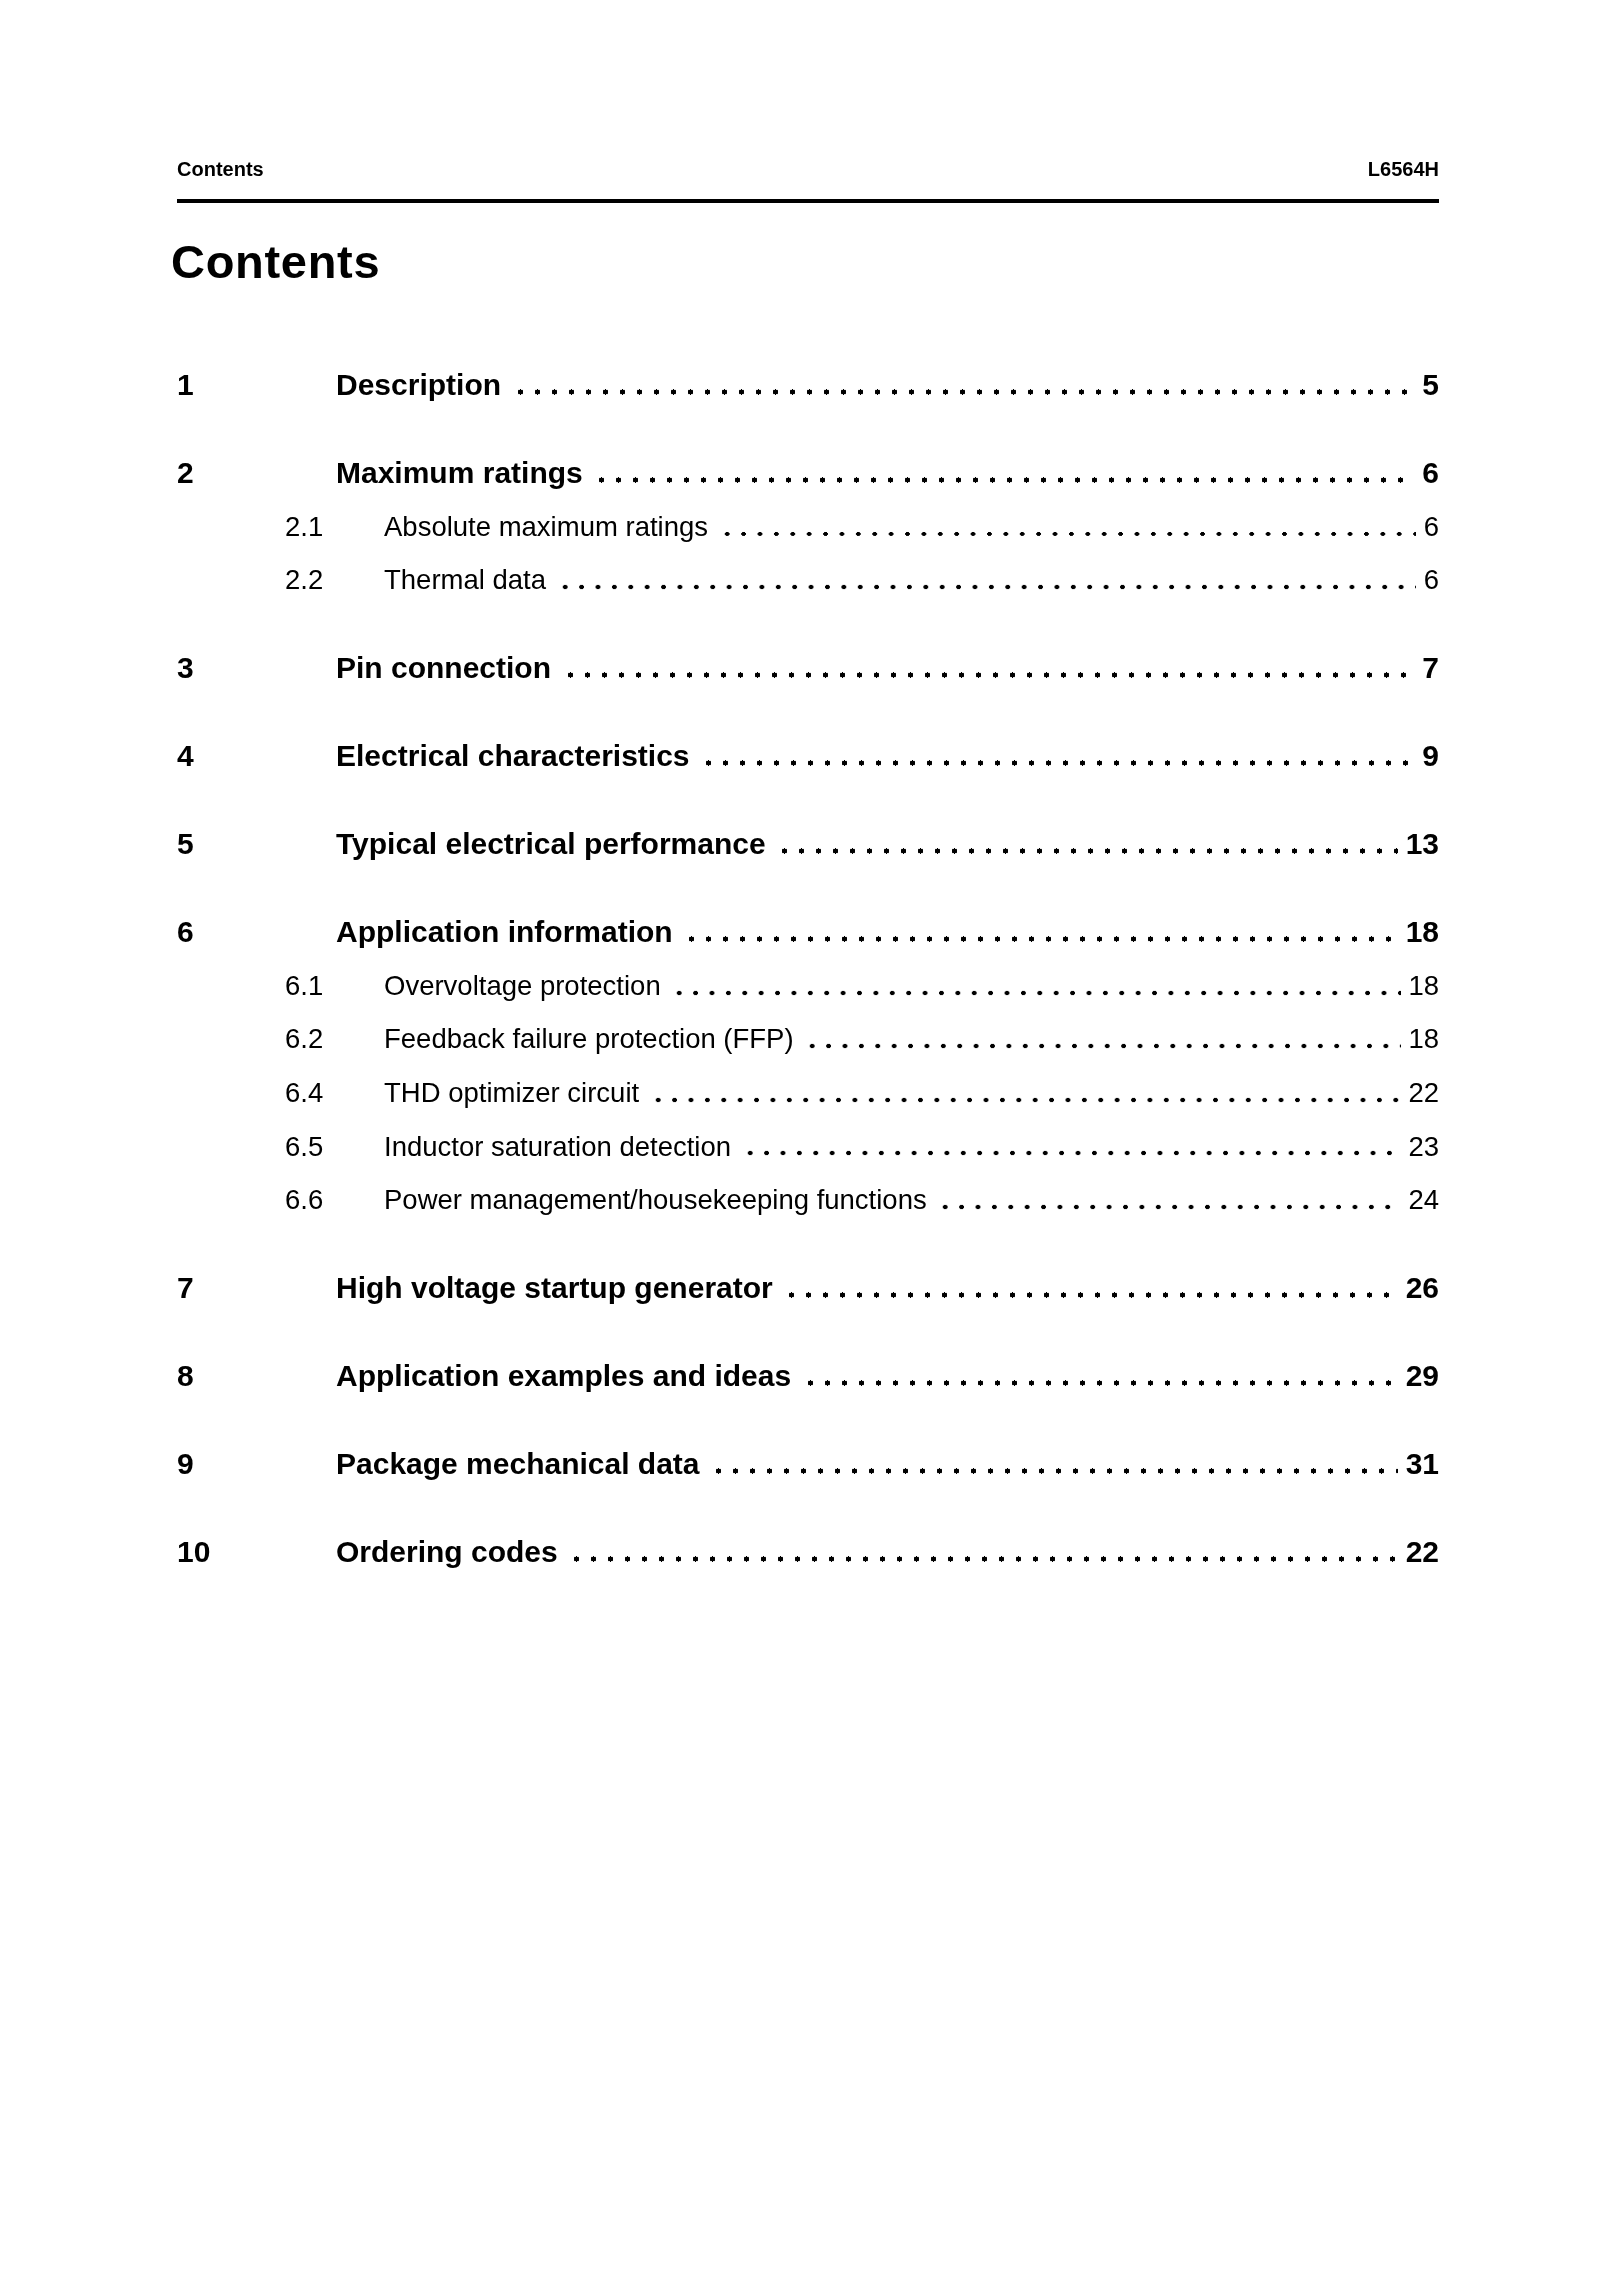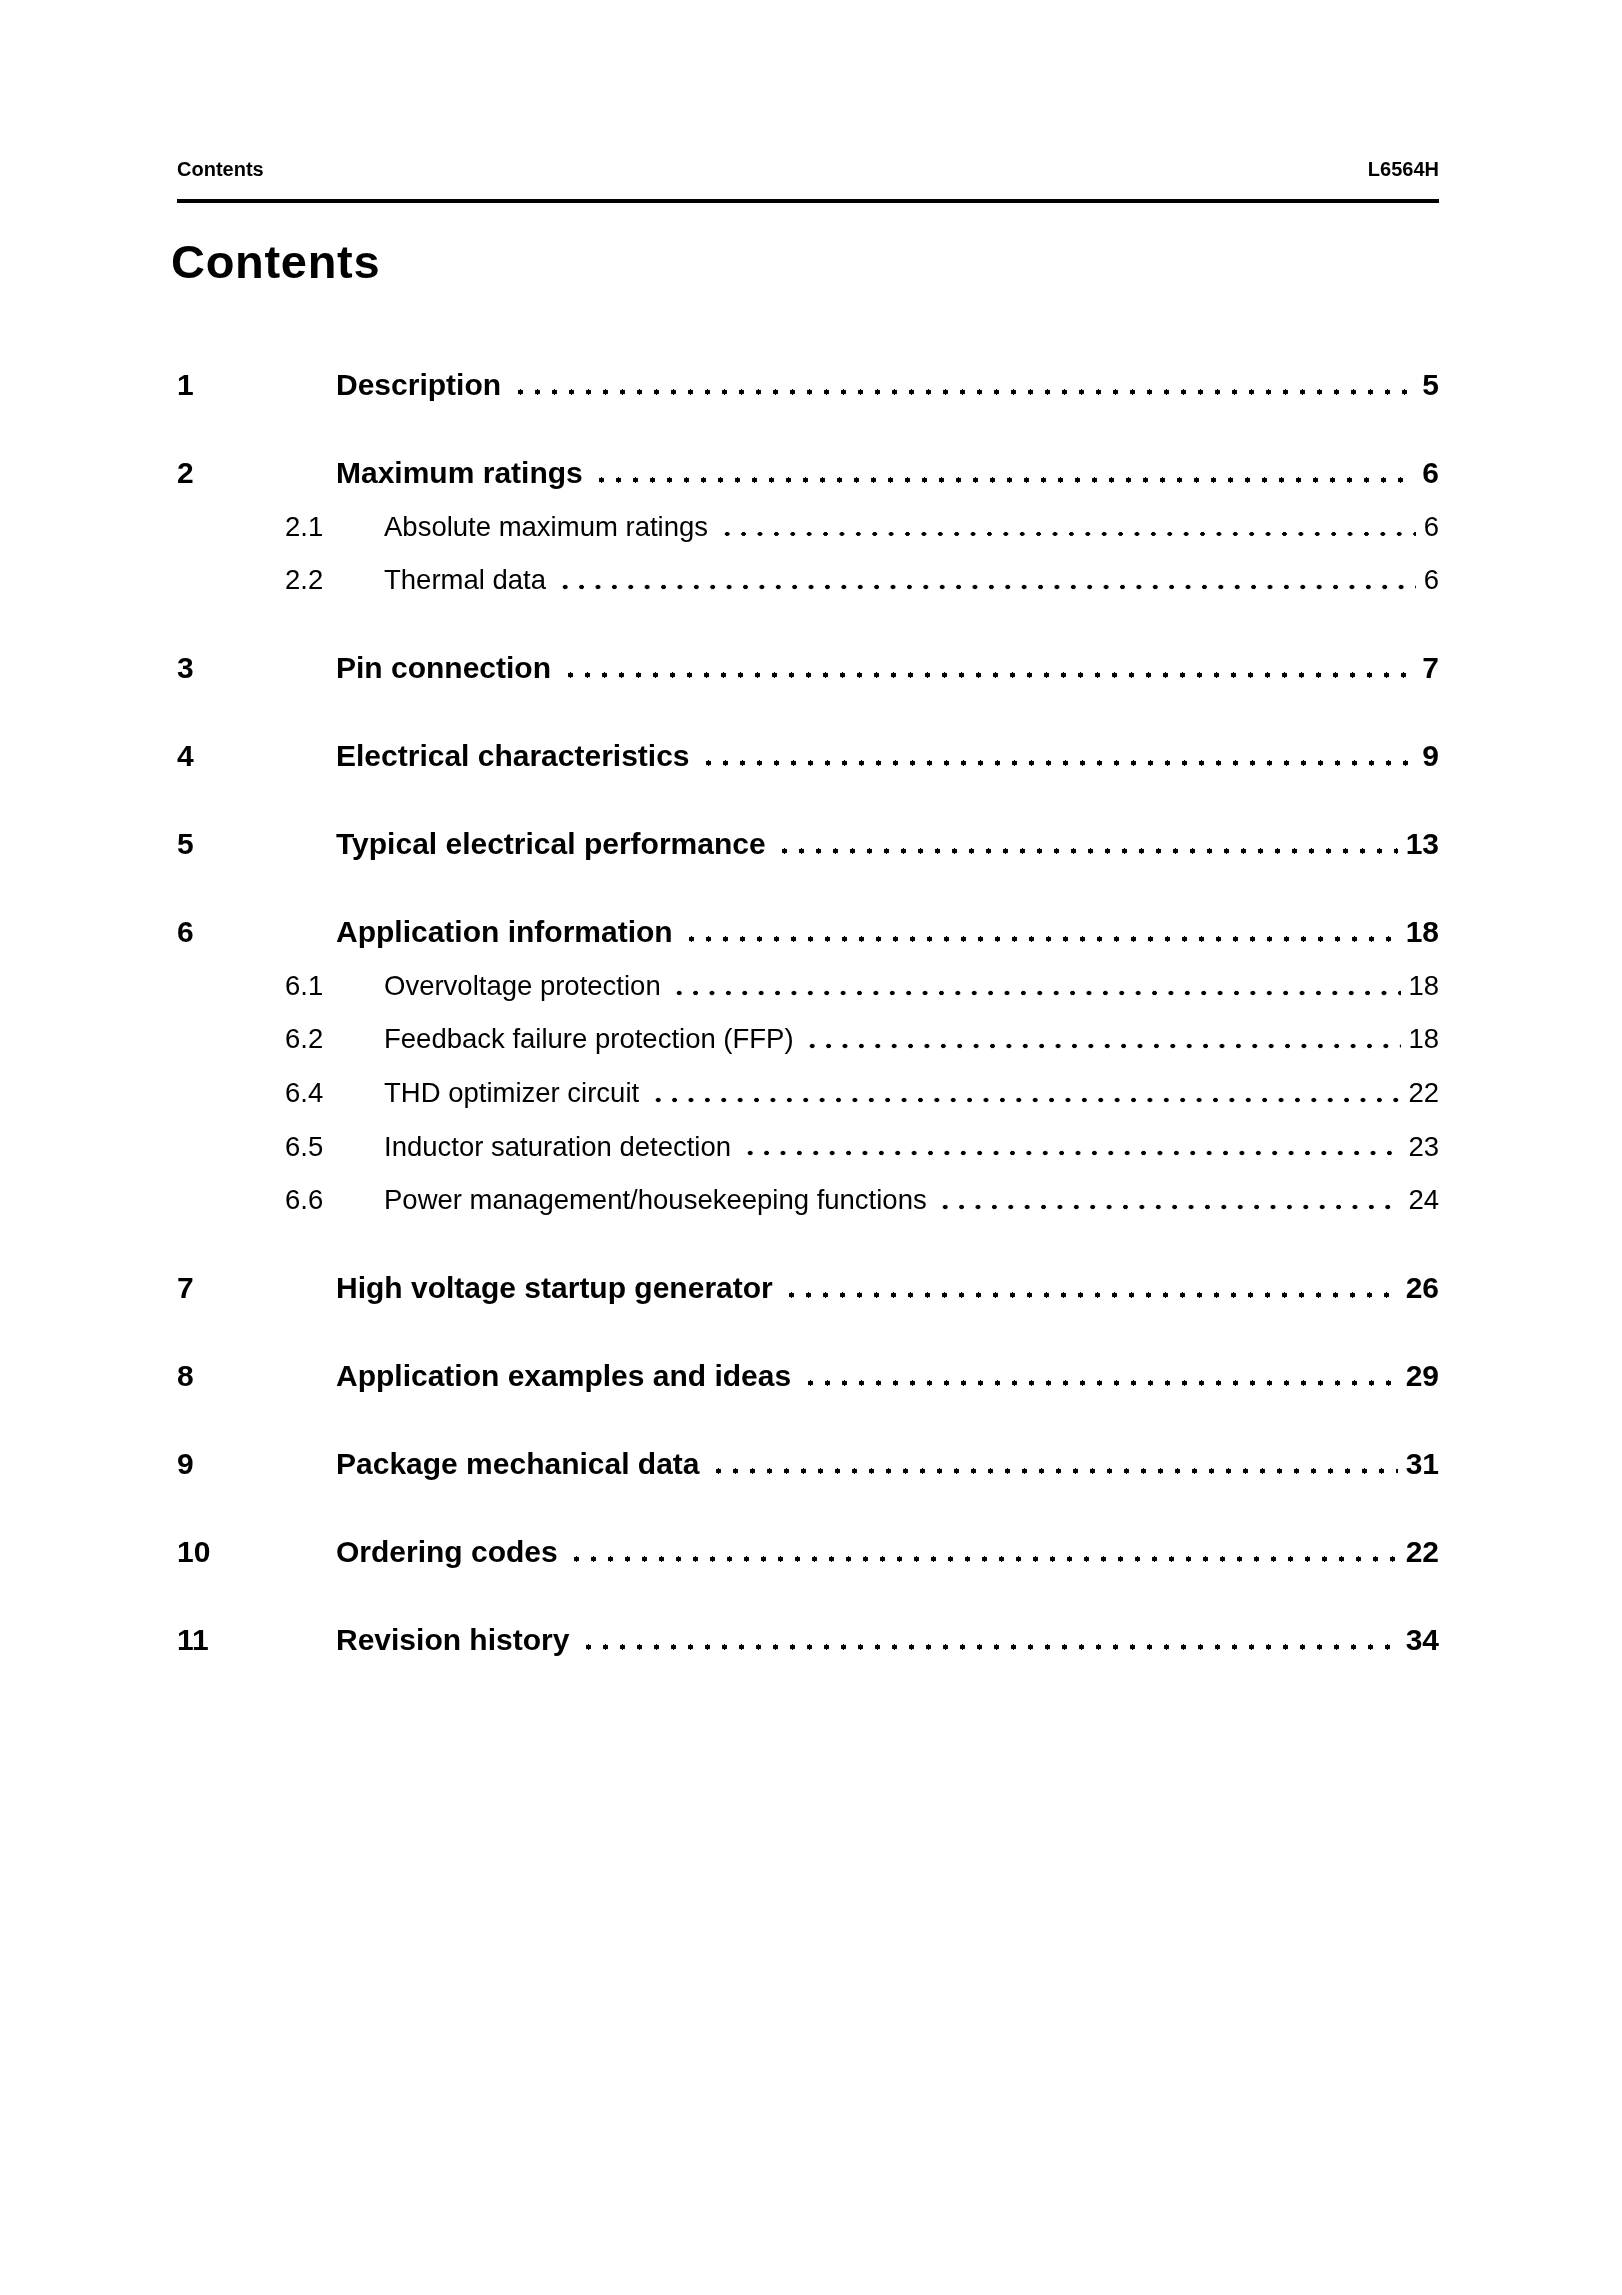--- a/index.html
+++ b/index.html
@@ -179,26 +179,20 @@
     <span class="pagenum">31</span>
   </div>
 
   <div class="row l1">
     <span class="num">10</span>
     <span class="title">Ordering codes</span>
     <span class="leader"></span>
     <span class="pagenum">22</span>
   </div>
 
-  <div class="row l1">
-    <span class="num">11</span>
-    <span class="title">Revision history</span>
-    <span class="leader"></span>
-    <span class="pagenum">34</span>
-  </div>
 </div>
 
   <div class="footer">
     <div class="footer-rule"></div>
     <span class="f-left">2/35</span>
     <span class="f-center">Doc ID 022960 Rev 2</span>
     <span class="f-logo">
       <svg viewBox="0 0 116 72" xmlns="http://www.w3.org/2000/svg">
         <defs>
           <linearGradient id="stg" x1="0" y1="0" x2="0" y2="1">

